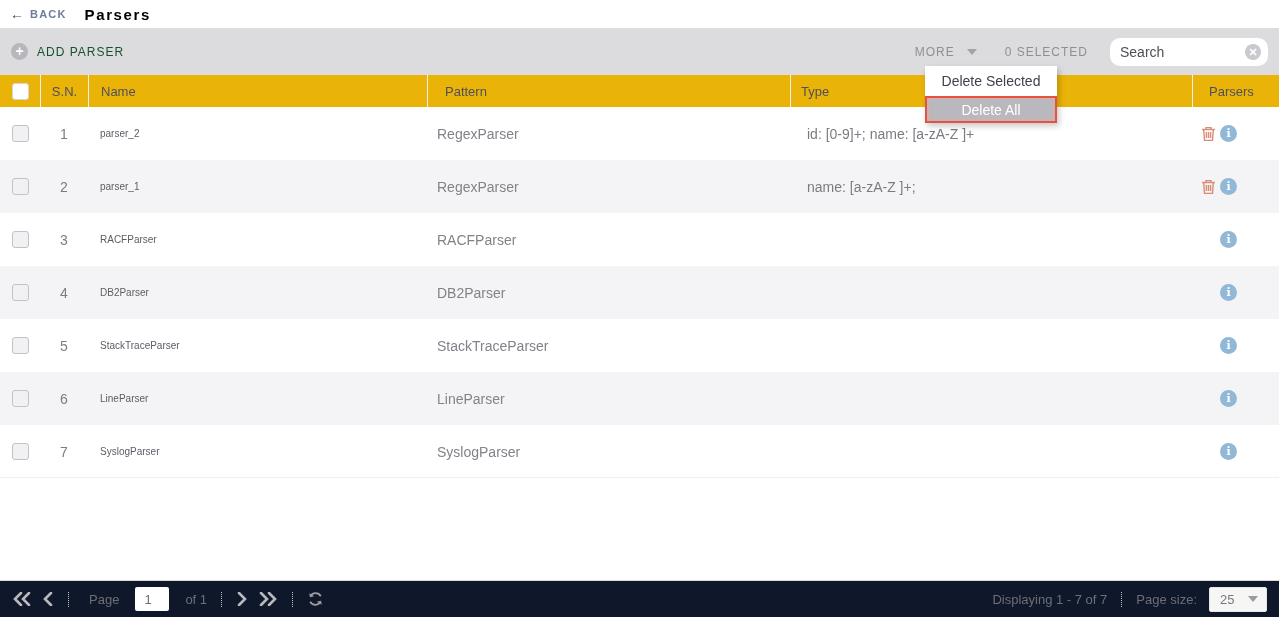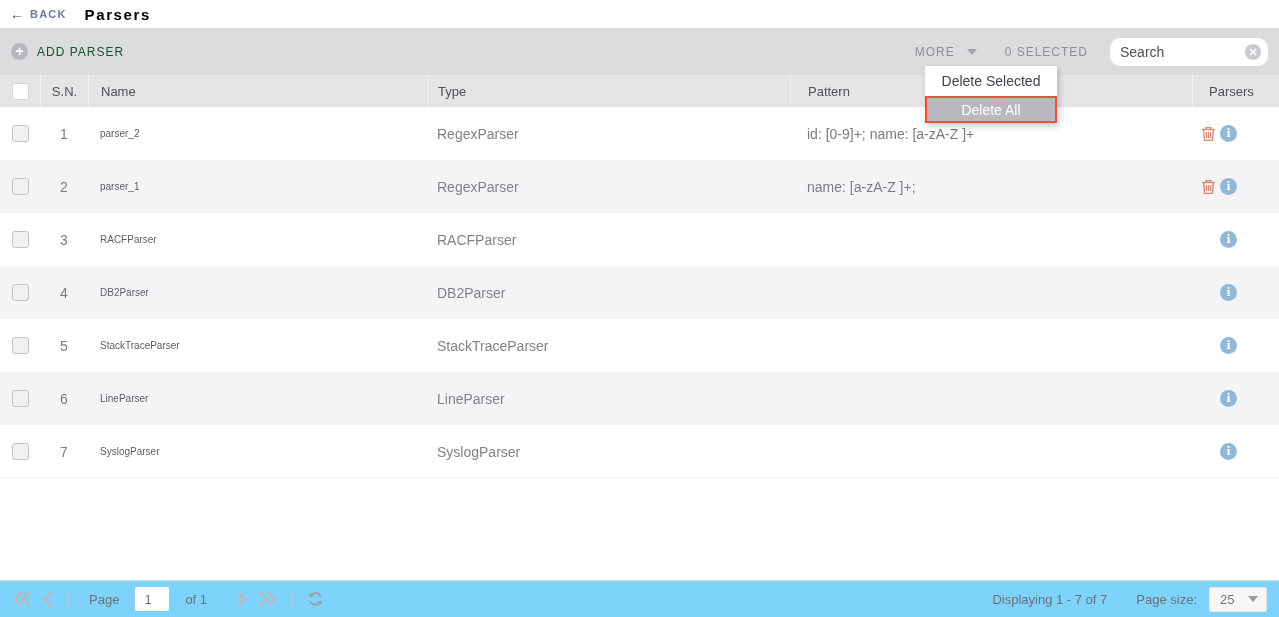--- a/index.html
+++ b/index.html
@@ -33,21 +33,21 @@
     display:flex; align-items:center; }
   .search-input { border:none; outline:none; background:transparent; width:120px; height:24px;
     margin-left:10px; font-size:14px; color:#4e4e56; font-family:"Liberation Sans",sans-serif; }
   .search-input::placeholder { color:#4e4e56; opacity:1; }
   .clear-circle { position:absolute; right:7px; top:6px; width:16px; height:16px;
     border-radius:50%; background:#c9c9cf; color:#fff; font-size:11px; line-height:16px;
     text-align:center; font-weight:bold; cursor:pointer; }
 
   
   .grid-row { display:grid; grid-template-columns:40px 48px 339px 363px 402px 87px; }
-  .thead { position:absolute; left:0; top:75px; width:100%; height:32px; background:#e5e5e5; }
+  .thead { position:absolute; left:0; top:75px; width:100%; height:32px; background:#eab308; }
   .thead .cell { display:flex; align-items:center; font-size:13px; color:#4f4f5e;
     border-left:1px solid #f1f1f3; height:32px; }
   .thead .cell:first-child { border-left:none; justify-content:center; }
   .th-sn { justify-content:center; }
   .th-name { padding-left:12px; }
   .th-type { padding-left:10px; }
   .th-pattern { padding-left:17px; }
   .th-actions { padding-left:16px; }
   .checkbox { width:17px; height:17px; border:1px solid #c2c2c8; border-radius:3px;
     background:#f1f1f3; cursor:pointer; }
@@ -73,21 +73,21 @@
 
   
   .dropdown { position:absolute; left:925px; top:66px; width:132px; background:#fff;
     box-shadow:2px 3px 6px rgba(0,0,0,.22); z-index:10; }
   .menu-item { height:30px; display:flex; align-items:center; justify-content:center;
     font-size:14px; color:#41414e; cursor:pointer; }
   .menu-item.highlight { height:27px; background:#b8b8be; color:#fff;
     border:2px solid #e65140; outline:1px dashed #f2a895; outline-offset:-4px; }
 
   
-  .footer { position:absolute; left:0; top:580px; width:100%; height:37px; background:#7dd3fc;
+  .footer { position:absolute; left:0; top:580px; width:100%; height:37px; background:#0f172a;
     border-top:1px solid #dadadc; display:flex; align-items:center; padding:0 12px;
     color:#6e6e76; font-size:13px; }
   .pager { display:flex; align-items:center; gap:10px; }
   .nav-btn { display:inline-flex; align-items:center; cursor:pointer; }
   .vsep { border-left:1px dotted #c6c6c8; height:15px; margin:0 4px; }
   .page-label { margin-left:6px; }
   .page-input { width:34px; height:24px; background:#fff; border:none; border-radius:2px;
     font-size:13px; color:#6e6e76; padding-left:9px; margin:0 6px;
     font-family:"Liberation Sans",sans-serif; }
   .footer-spacer { flex:1; }
@@ -128,22 +128,22 @@
       <span class="clear-circle">✕</span>
     </div>
   </div>
 
   <div class="thead grid-row">
     <div class="cell">
       <span class="checkbox"></span>
     </div>
     <div class="cell th-sn">S.N.</div>
     <div class="cell th-name">Name</div>
+    <div class="cell th-pattern">Pattern</div>
     <div class="cell th-type">Type</div>
-    <div class="cell th-pattern">Pattern</div>
     <div class="cell th-actions">Parsers</div>
   </div>
 
   <div class="tbody">
 
     <div class="row grid-row">
       <div class="cell cell-check">
           <span class="checkbox"></span>
         </div>
       <div class="cell cell-sn">1</div>

